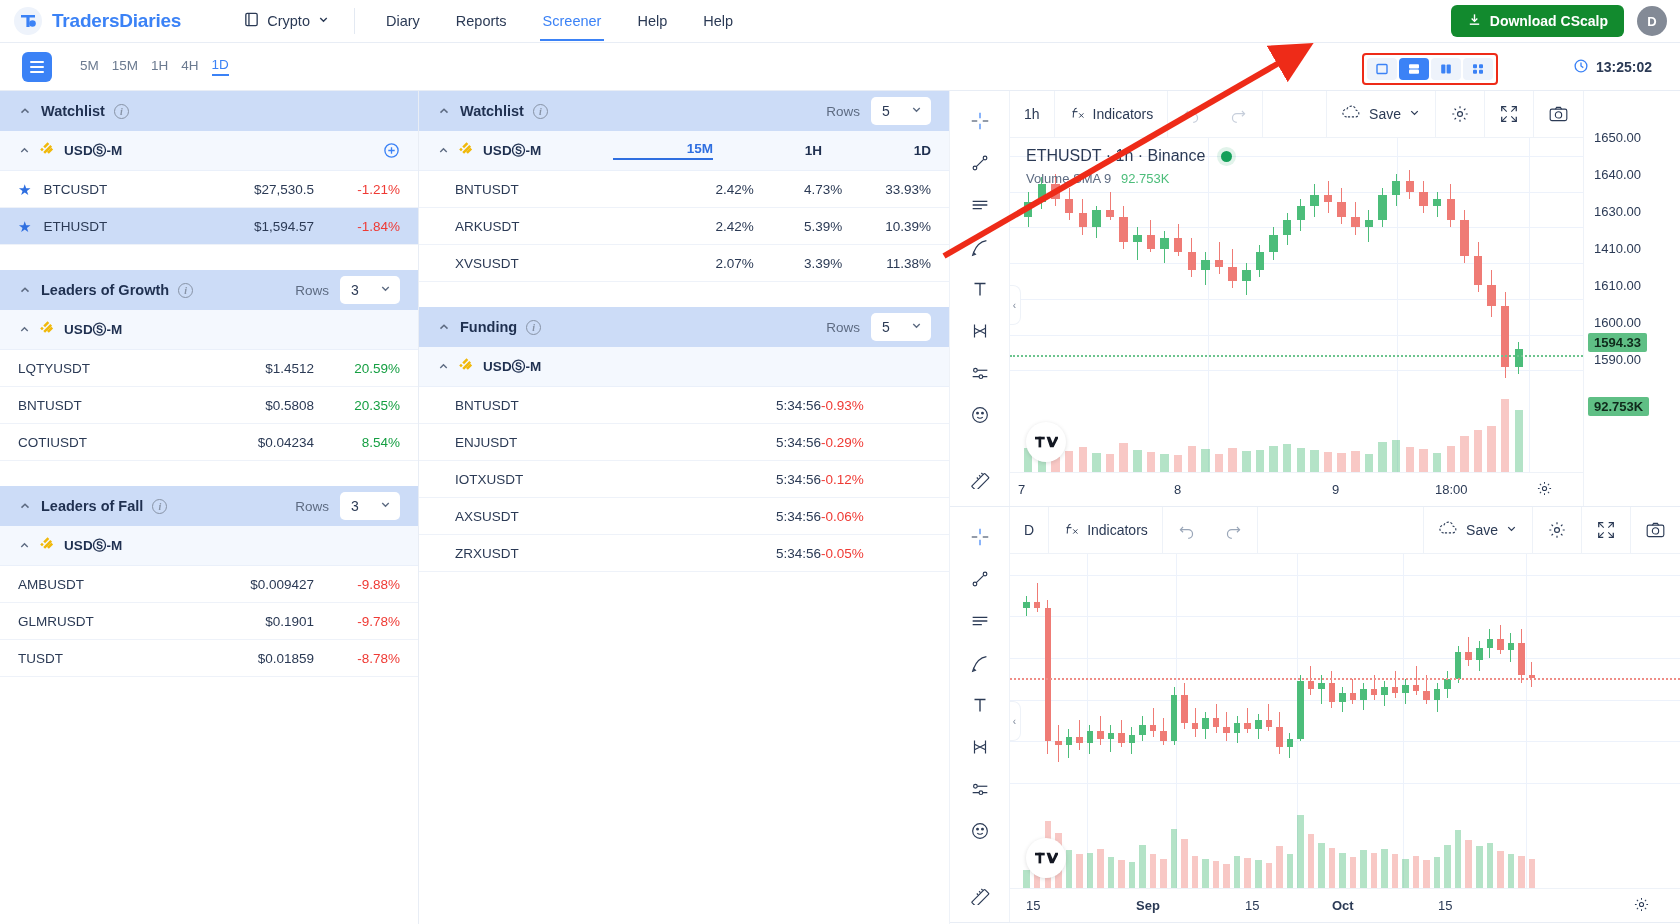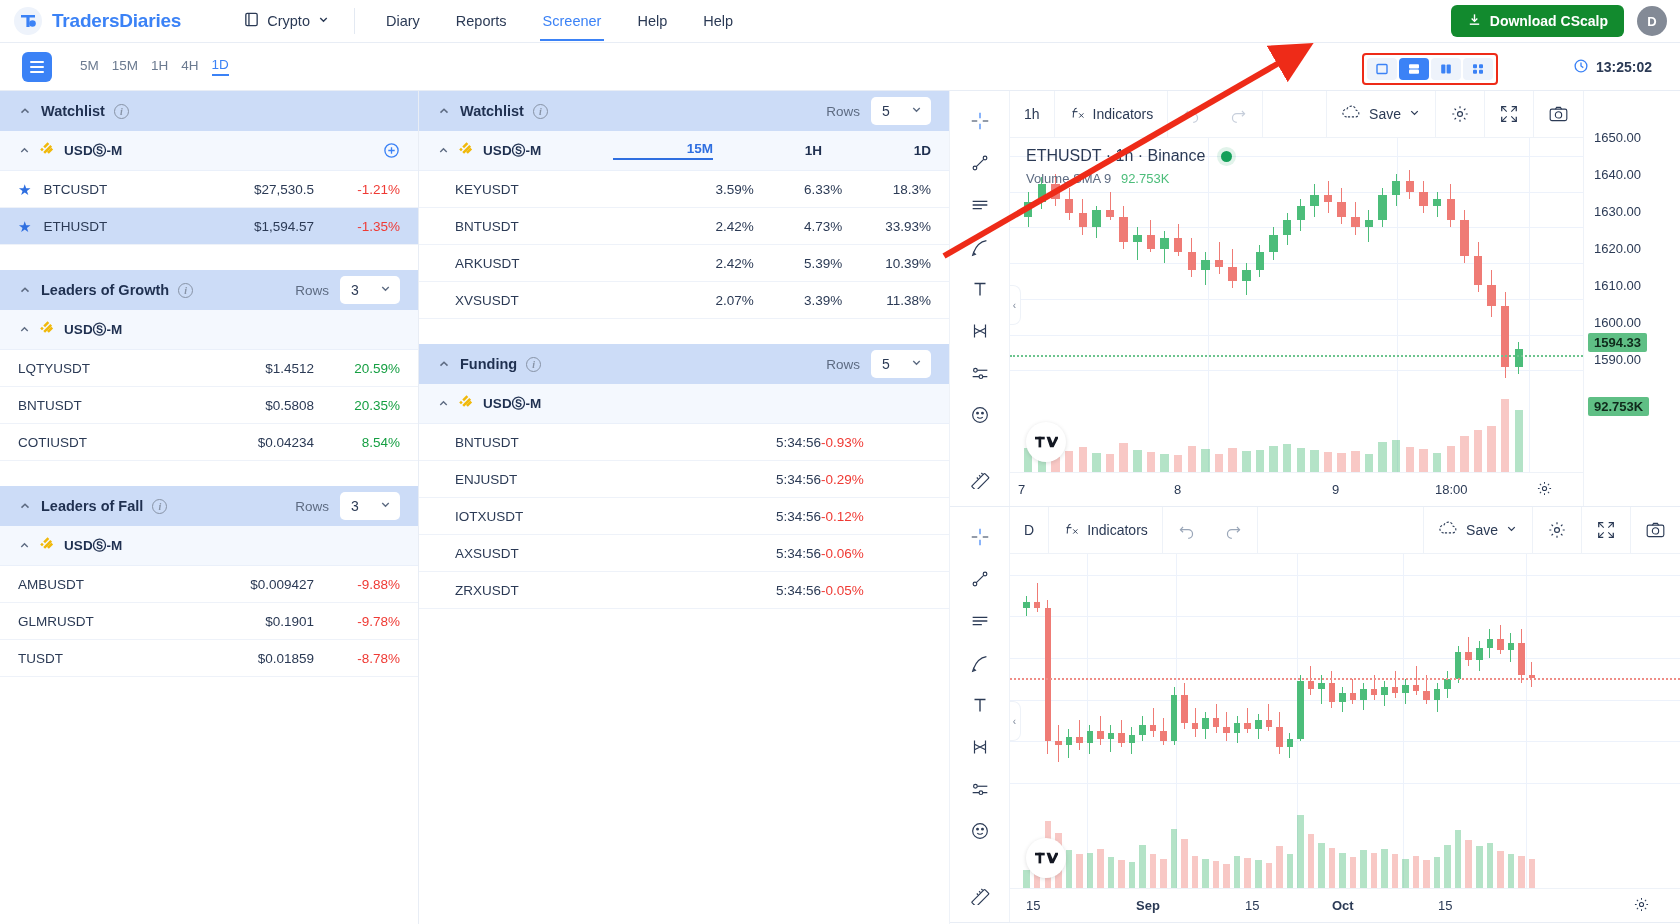--- a/index.html
+++ b/index.html
@@ -346,21 +346,21 @@
     <div class="row">
       <span class="star">★</span>
       <span class="sym">BTCUSDT</span>
       <span class="price">$27,530.5</span>
       <span class="pct neg">-1.21%</span>
     </div>
     <div class="row alt">
       <span class="star">★</span>
       <span class="sym">ETHUSDT</span>
       <span class="price">$1,594.57</span>
-      <span class="pct neg">-1.35%</span>
+      <span class="pct neg">-1.84%</span>
     </div>
 
     <div class="gap"></div>
 
     <div class="panel-head">
       <span class="chev">
           <svg width="14" height="14" viewBox="0 0 14 14" fill="none" stroke="#5d6b82" stroke-width="1.5">
             <path d="M3.5 8.6L7 5.2l3.5 3.4"></path>
           </svg>
         </span>
@@ -478,26 +478,20 @@
           </svg>
         </span>
       <span><svg width="15" height="15" viewBox="0 0 16 16" fill="#f0b90b">
             <path d="M8 1.3L9.9 3.2 5.4 7.7 3.5 5.8zM11 4.3l1.9 1.9L5.4 13.7 3.5 11.8zM2.1 7.1L4 9l-1.9 1.9L.2 9zM12.1 7.1L14 9l-4.6 4.6L7.5 11.7z"></path>
           </svg></span>
       <span class="exch-name">USDⓈ-M</span>
       <span style="margin-left:auto"></span>
       <span class="vcol sel">15M</span>
       <span class="vcol">1H</span>
       <span class="vcol">1D</span>
-    </div>
-    <div class="vrow">
-      <span class="sym">KEYUSDT</span>
-      <span class="cell">3.59%</span>
-      <span class="cell">6.33%</span>
-      <span class="cell">18.3%</span>
     </div>
     <div class="vrow">
       <span class="sym">BNTUSDT</span>
       <span class="cell">2.42%</span>
       <span class="cell">4.73%</span>
       <span class="cell">33.93%</span>
     </div>
     <div class="vrow">
       <span class="sym">ARKUSDT</span>
       <span class="cell">2.42%</span>
@@ -844,21 +838,21 @@
                 <circle cx="11" cy="11" r="2.7"></circle>
                 <path d="M11 2.5v2.2M11 17.3v2.2M19.5 11h-2.2M4.7 11H2.5M17 5l-1.6 1.6M6.6 15.4L5 17M17 17l-1.6-1.6M6.6 6.6L5 5"></path>
               </svg></span>
         </div>
       </div>
 
       <div class="price-axis">
         <span class="lbl" style="top:39px">1650.00</span>
         <span class="lbl" style="top:76px">1640.00</span>
         <span class="lbl" style="top:113px">1630.00</span>
-        <span class="lbl" style="top:150px">1620.00</span>
+        <span class="lbl" style="top:150px">1410.00</span>
         <span class="lbl" style="top:187px">1610.00</span>
         <span class="lbl" style="top:224px">1600.00</span>
         <span class="badge-green" style="top:242px">1594.33</span>
         <span class="lbl" style="top:261px">1590.00</span>
         <span class="badge-green" style="top:306px">92.753K</span>
       </div>
     </div>
 
     <div class="chart-box">
       <div class="chart-tools">

